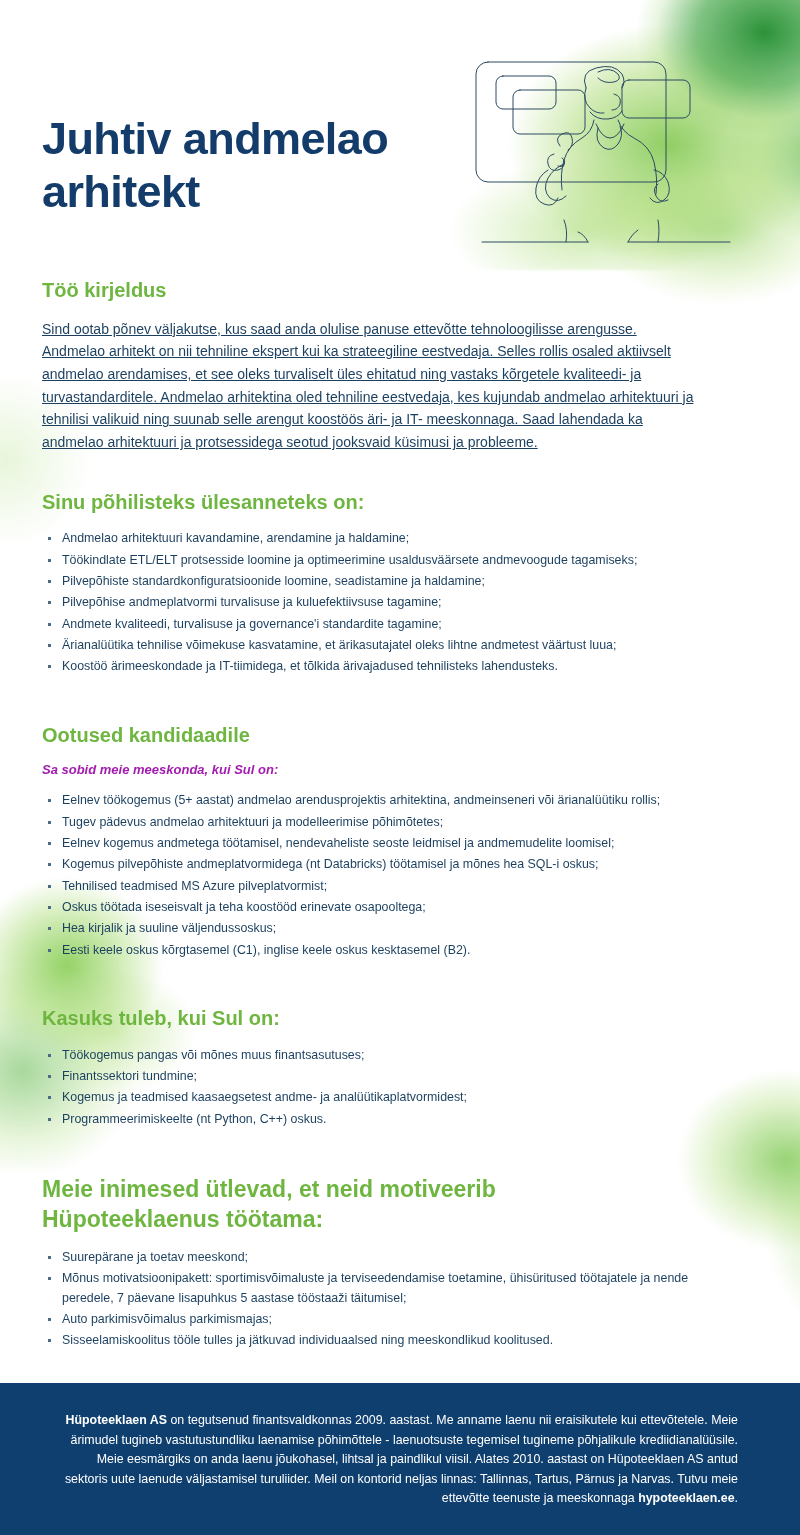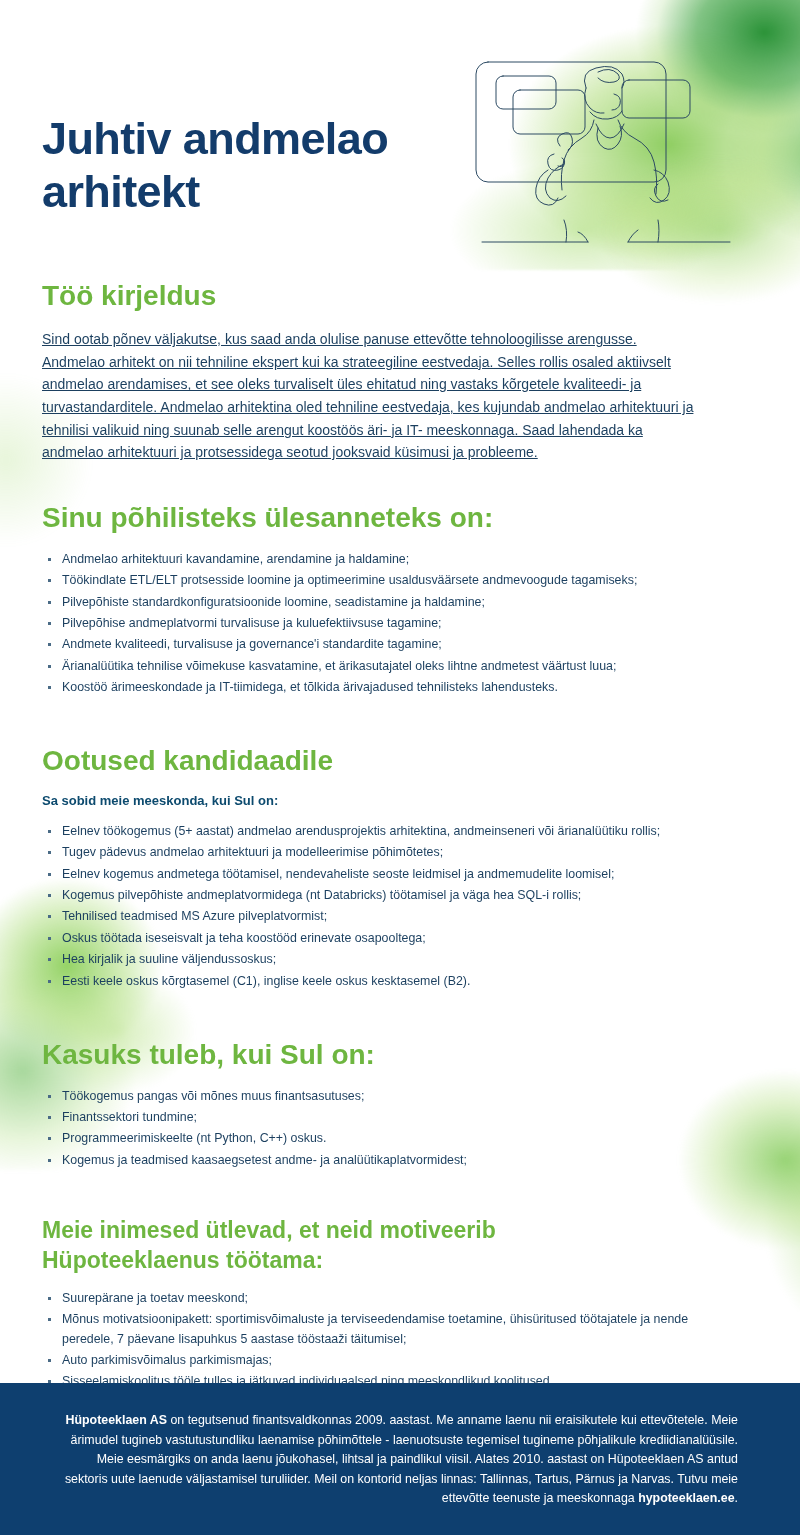--- a/index.html
+++ b/index.html
@@ -104,41 +104,42 @@
     font-weight: bold;
     letter-spacing: -0.6px;
     color: #133c6b;
     max-width: 430px;
     white-space: pre-line;
   }
 
   .sec-h {
     color: #6eb640;
     font-weight: bold;
-    font-size: 28px;
+    font-size: 20px;
     line-height: 1.28;
     margin: 0 0 14px 0;
     white-space: pre-line;
   }
   .sec-h.big { font-size: 23px; }
 
   .para {
     color: #1b3f5f;
     font-size: 14px;
     line-height: 1.62;
     margin: 0;
     max-width: 660px;
     text-decoration: underline;
   }
 
   .subh {
-    color: #0c4a6e;
+    color: #a21caf;
     font-weight: bold;
     font-size: 13px;
     margin: 0 0 14px 0;
+    font-style: italic;
   }
 
   ul.bullets {
     list-style: none;
     margin: 0;
     padding: 0;
   }
   ul.bullets li {
     position: relative;
     color: #1b3f5f;
@@ -258,35 +259,35 @@
         </ul>
     </section>
 
     <section class="sec-3">
       <h2 class="sec-h">Ootused kandidaadile</h2>
       <p class="subh">Sa sobid meie meeskonda, kui Sul on:</p>
       <ul class="bullets">
           <li>Eelnev töökogemus (5+ aastat) andmelao arendusprojektis arhitektina, andmeinseneri või ärianalüütiku rollis;</li>
           <li>Tugev pädevus andmelao arhitektuuri ja modelleerimise põhimõtetes;</li>
           <li>Eelnev kogemus andmetega töötamisel, nendevaheliste seoste leidmisel ja andmemudelite loomisel;</li>
-          <li>Kogemus pilvepõhiste andmeplatvormidega (nt Databricks) töötamisel ja väga hea SQL-i rollis;</li>
+          <li>Kogemus pilvepõhiste andmeplatvormidega (nt Databricks) töötamisel ja mõnes hea SQL-i oskus;</li>
           <li>Tehnilised teadmised MS Azure pilveplatvormist;</li>
           <li>Oskus töötada iseseisvalt ja teha koostööd erinevate osapooltega;</li>
           <li>Hea kirjalik ja suuline väljendussoskus;</li>
           <li>Eesti keele oskus kõrgtasemel (C1), inglise keele oskus kesktasemel (B2).</li>
         </ul>
     </section>
 
     <section class="sec-4">
       <h2 class="sec-h">Kasuks tuleb, kui Sul on:</h2>
       <ul class="bullets">
           <li>Töökogemus pangas või mõnes muus finantsasutuses;</li>
           <li>Finantssektori tundmine;</li>
+          <li>Kogemus ja teadmised kaasaegsetest andme- ja analüütikaplatvormidest;</li>
           <li>Programmeerimiskeelte (nt Python, C++) oskus.</li>
-          <li>Kogemus ja teadmised kaasaegsetest andme- ja analüütikaplatvormidest;</li>
         </ul>
     </section>
 
     <section class="sec-5">
       <h2 class="sec-h big">Meie inimesed ütlevad, et neid motiveerib
 Hüpoteeklaenus töötama:</h2>
       <ul class="bullets">
           <li>Suurepärane ja toetav meeskond;</li>
           <li>Mõnus motivatsioonipakett: sportimisvõimaluste ja terviseedendamise toetamine, ühisüritused töötajatele ja nende peredele, 7 päevane lisapuhkus 5 aastase tööstaaži täitumisel;</li>
           <li>Auto parkimisvõimalus parkimismajas;</li>

